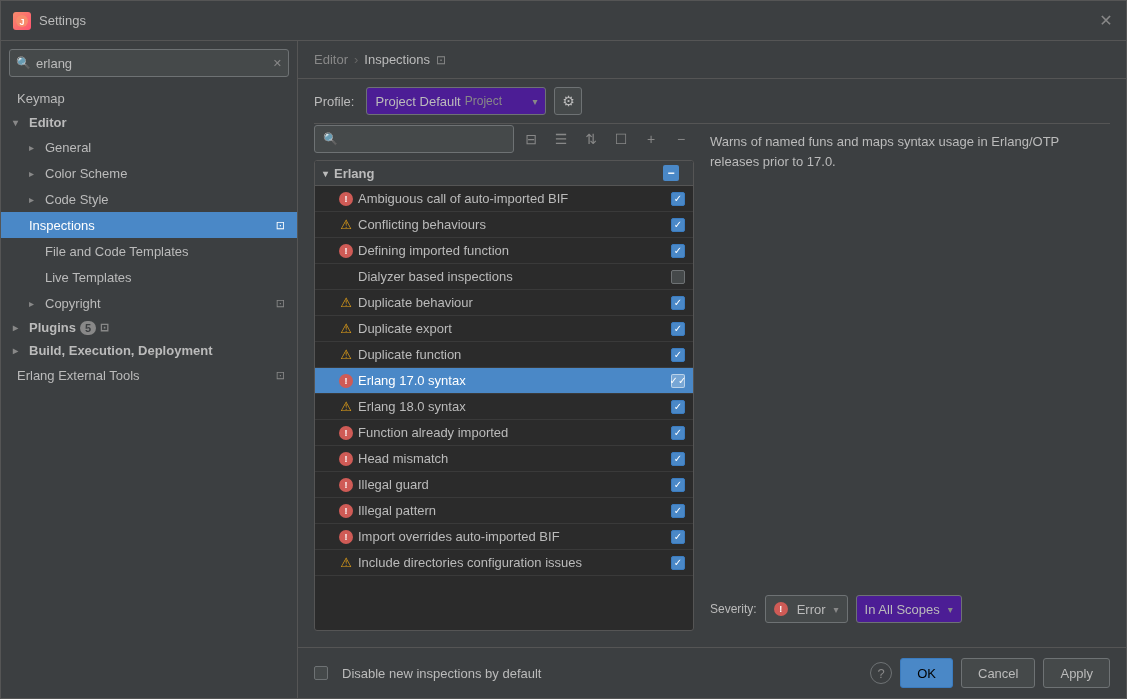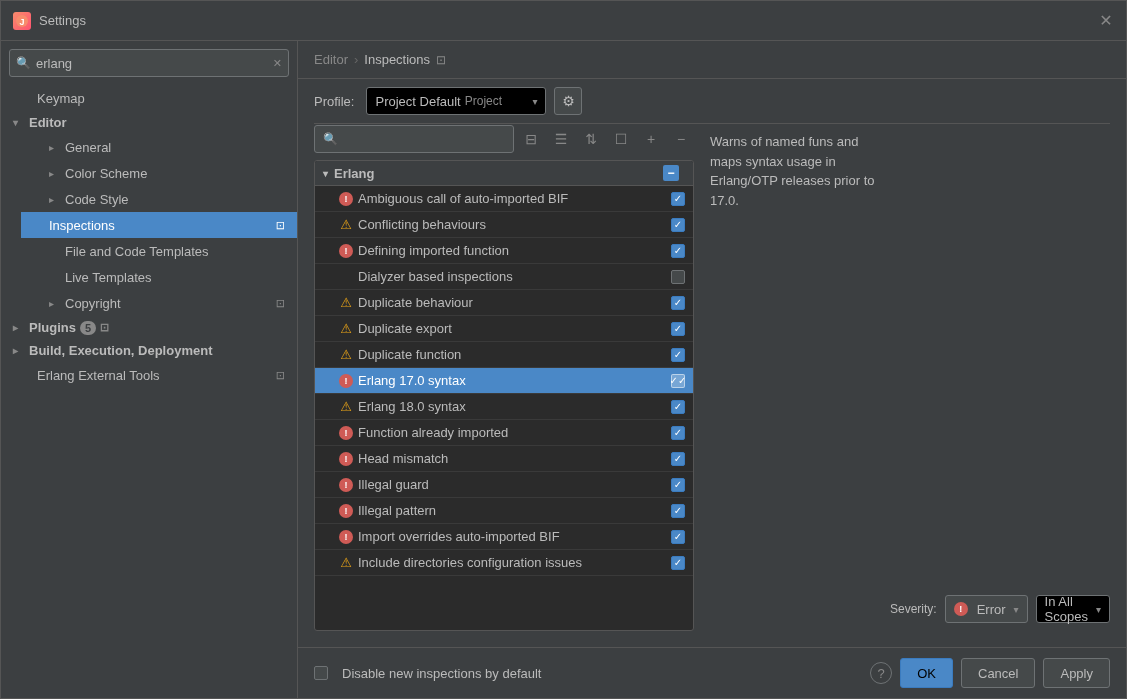--- a/index.html
+++ b/index.html
@@ -101,21 +101,20 @@
     }
     .sidebar-item {
       padding: 4px 12px 4px 16px;
       cursor: pointer;
       display: flex;
       align-items: center;
       color: #bbbbbb;
       font-size: 13px;
       min-height: 26px;
       position: relative;
-      margin-left: 20px;
     }
     .sidebar-item.active {
       background: #4a88c7;
       color: #ffffff;
     }
     .sidebar-item.active .icon-badge {
       color: #ffffff;
     }
     .sidebar-group {
       font-weight: bold;
@@ -179,21 +178,21 @@
     }
     .toolbar {
       padding: 8px 16px;
       display: flex;
       align-items: center;
       gap: 8px;
       flex-shrink: 0;
     }
     .profile-label { color: #bbbbbb; margin-right: 4px; }
     .profile-dropdown {
-      background: #000000;
+      background: #4c1d95;
       border: 1px solid #6e7274;
       border-radius: 3px;
       padding: 3px 8px;
       color: #bbbbbb;
       font-size: 13px;
       cursor: pointer;
       display: flex;
       align-items: center;
       gap: 4px;
       height: 28px;
@@ -331,21 +330,21 @@
       border-radius: 2px;
       display: flex;
       align-items: center;
       justify-content: center;
       margin-right: 6px;
     }
     .minus-icon::after { content: '−'; color: white; font-size: 12px; font-weight: bold; }
     .detail-panel {
       flex: 1;
       display: flex;
-      flex-direction: row;
+      flex-direction: column;
       padding: 8px 0;
     }
     .detail-desc {
       color: #bbbbbb;
       font-size: 13px;
       line-height: 1.5;
       margin-bottom: 20px;
     }
     .severity-row {
       display: flex;
@@ -361,21 +360,21 @@
       padding: 3px 8px;
       color: #bbbbbb;
       font-size: 13px;
       cursor: pointer;
       display: flex;
       align-items: center;
       gap: 4px;
       height: 28px;
     }
     .scope-dropdown {
-      background: #000000;
+      background: #4c1d95;
       border: 1px solid #6e7274;
       border-radius: 3px;
       padding: 3px 8px;
       color: #bbbbbb;
       font-size: 13px;
       cursor: pointer;
       display: flex;
       align-items: center;
       gap: 4px;
       height: 28px;

